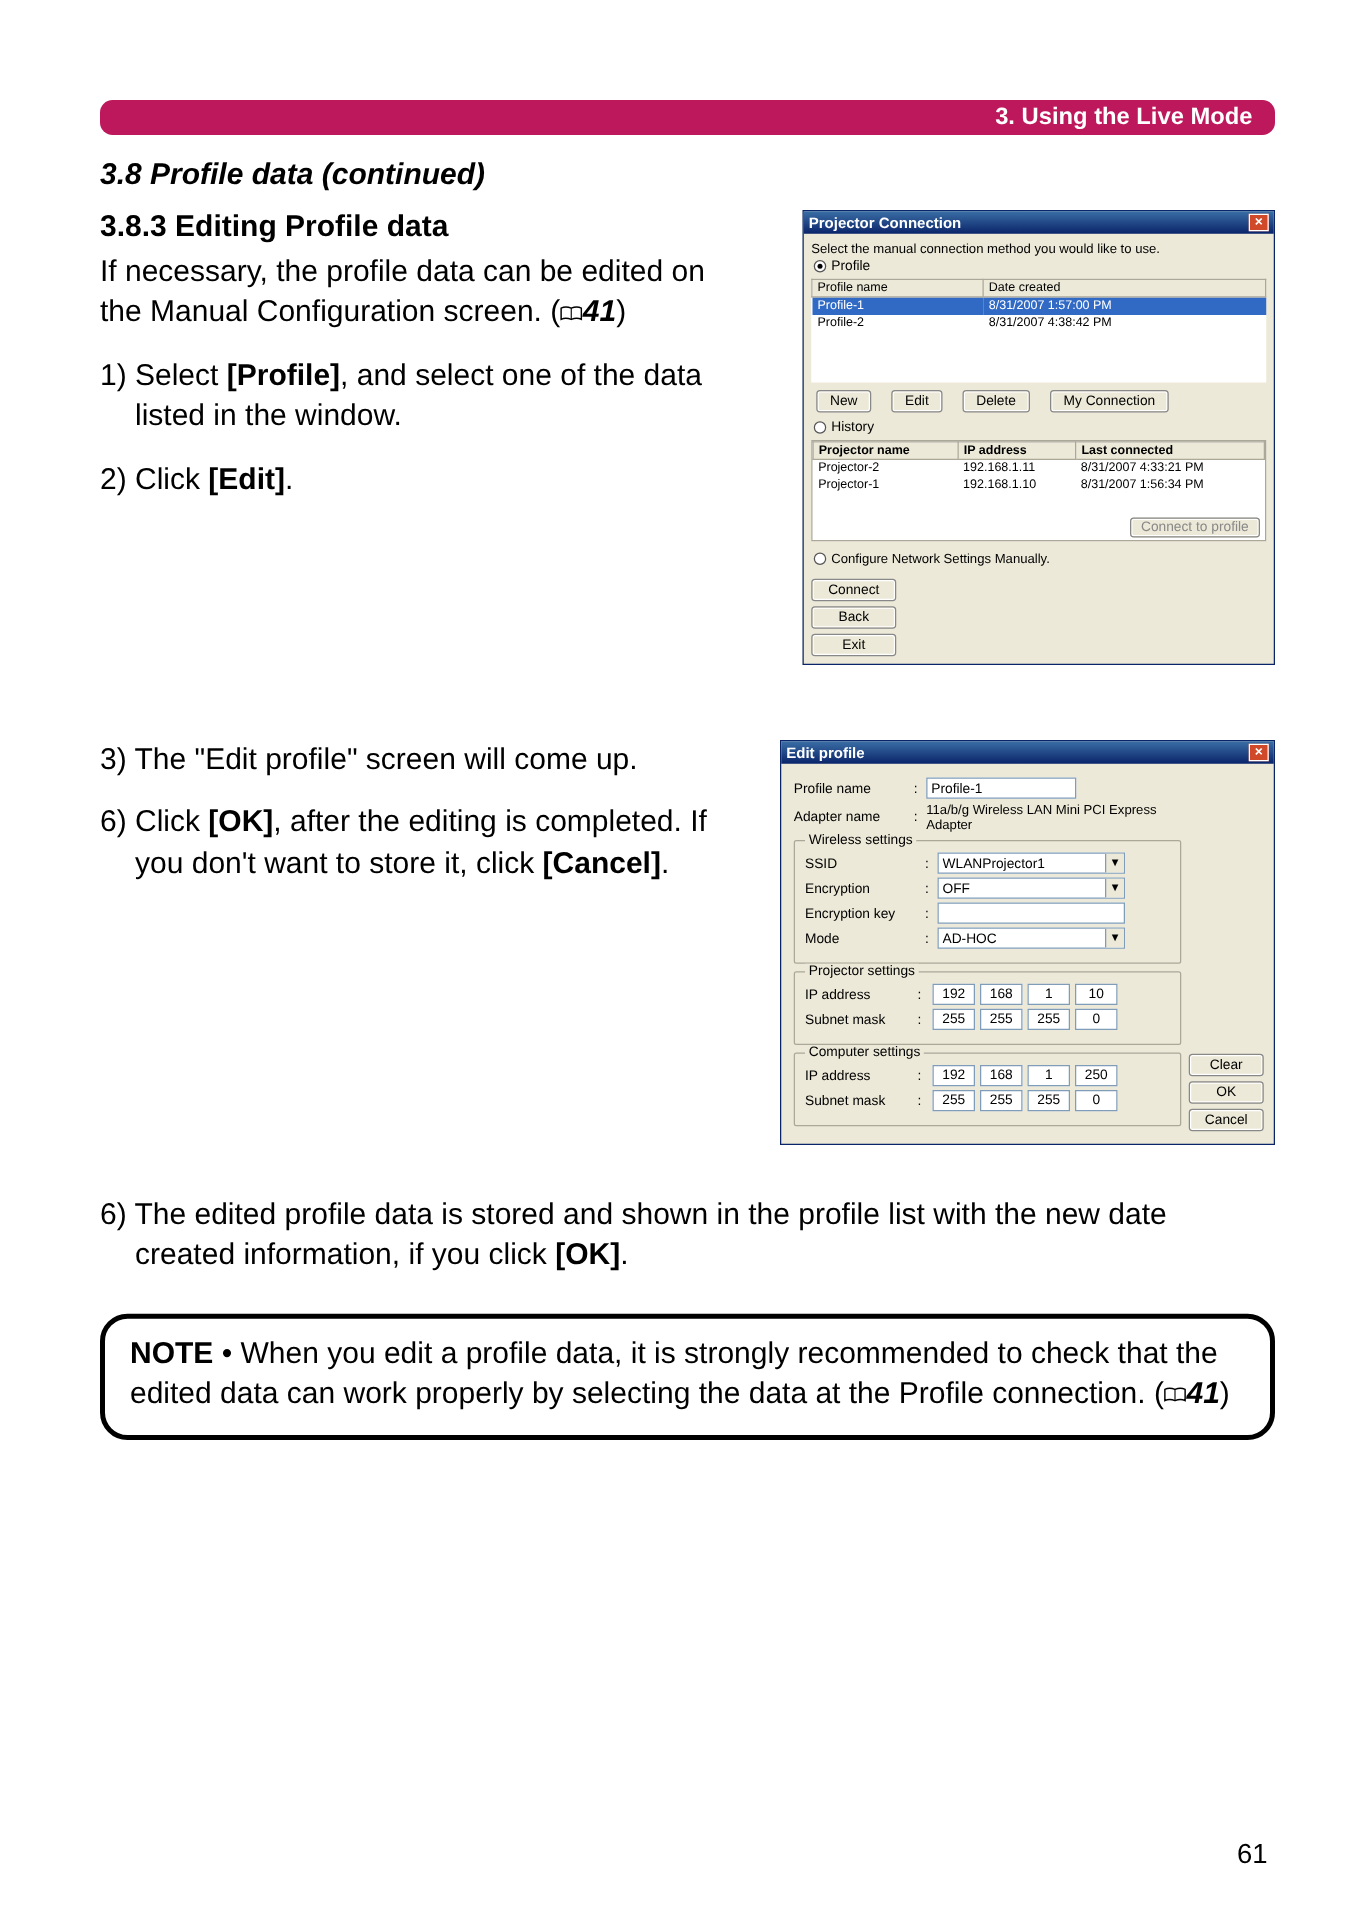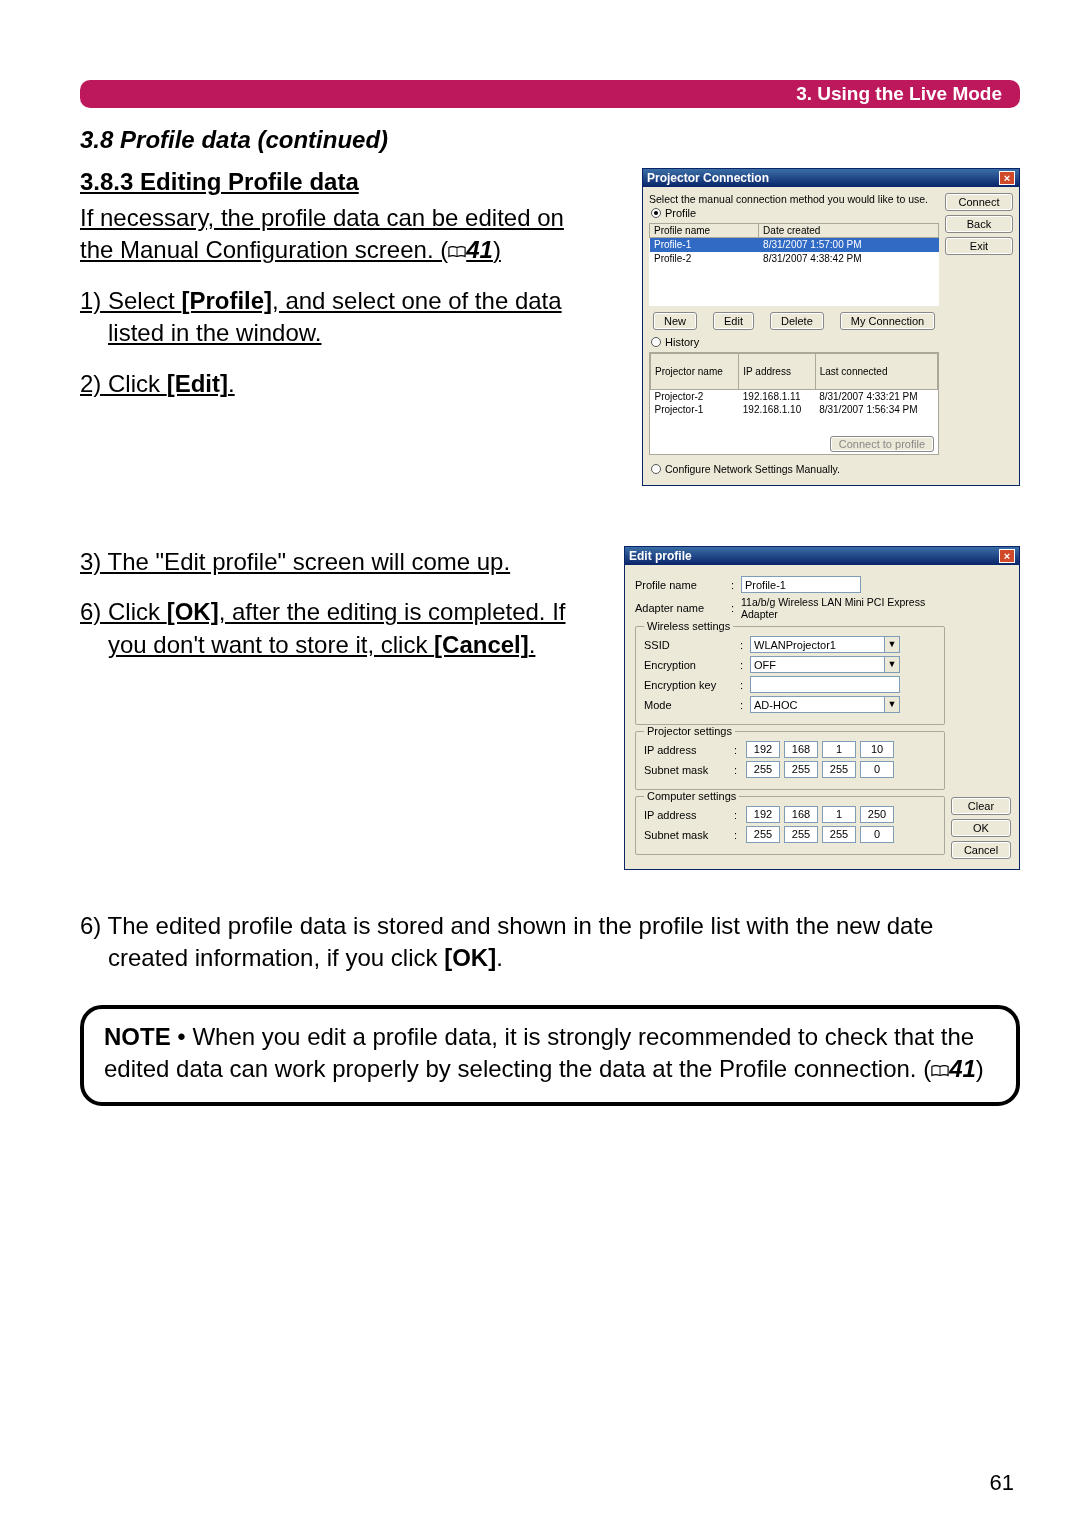--- a/index.html
+++ b/index.html
@@ -55,21 +55,21 @@
   .book-icon {
     display: inline-block;
     width: 18px; height: 14px;
     vertical-align: -1px;
   }
   .two-col-top {
     display: flex;
     gap: 20px;
     align-items: flex-start;
   }
-  .left-col { flex: 1 1 auto; max-width: 560px; text-decoration: underline; }
+  .left-col { flex: 1 1 auto; max-width: 560px; }
   .right-col { flex: 0 0 auto; }
   .two-col-mid {
     display: flex;
     gap: 20px;
     align-items: flex-start;
     margin-top: 60px;
   }
   .note-box {
     border: 4px solid #000;
     border-radius: 22px;
@@ -110,20 +110,21 @@
     text-align: center;
     line-height: 13px;
     font-size: 11px;
     border: 1px solid #fff;
     cursor: pointer;
   }
   .dlg1-body {
     padding: 6px;
     display: flex;
     gap: 6px;
+    flex-direction: column;
   }
   .dlg1-left { flex: 1; }
   .dlg1-right { width: 68px; display: flex; flex-direction: column; gap: 4px; }
   .winbtn {
     background: #ece9d8;
     border: 1px solid #888;
     border-radius: 3px;
     font-size: 11px;
     padding: 2px 0;
     text-align: center;
@@ -170,23 +171,23 @@
     margin-top: 2px;
   }
   .history-table {
     width: 100%;
     border-collapse: collapse;
     font-size: 10px;
   }
   .history-table th {
     background: #ece9d8;
     border: 1px solid #aca899;
-    padding: 12px 4px;
+    padding: 1px 4px;
     text-align: left;
-    font-weight: normal;
+    font-weight: bold;
   }
   .history-table td { padding: 1px 4px; }
   .reg-row { text-align: right; padding: 4px; }
   .manual-row { padding-top: 6px; font-size: 10.5px; }
 
   
   .dlg2 {
     width: 396px;
     border: 1px solid #0a246a;
     font-family: Tahoma, Arial, sans-serif;

